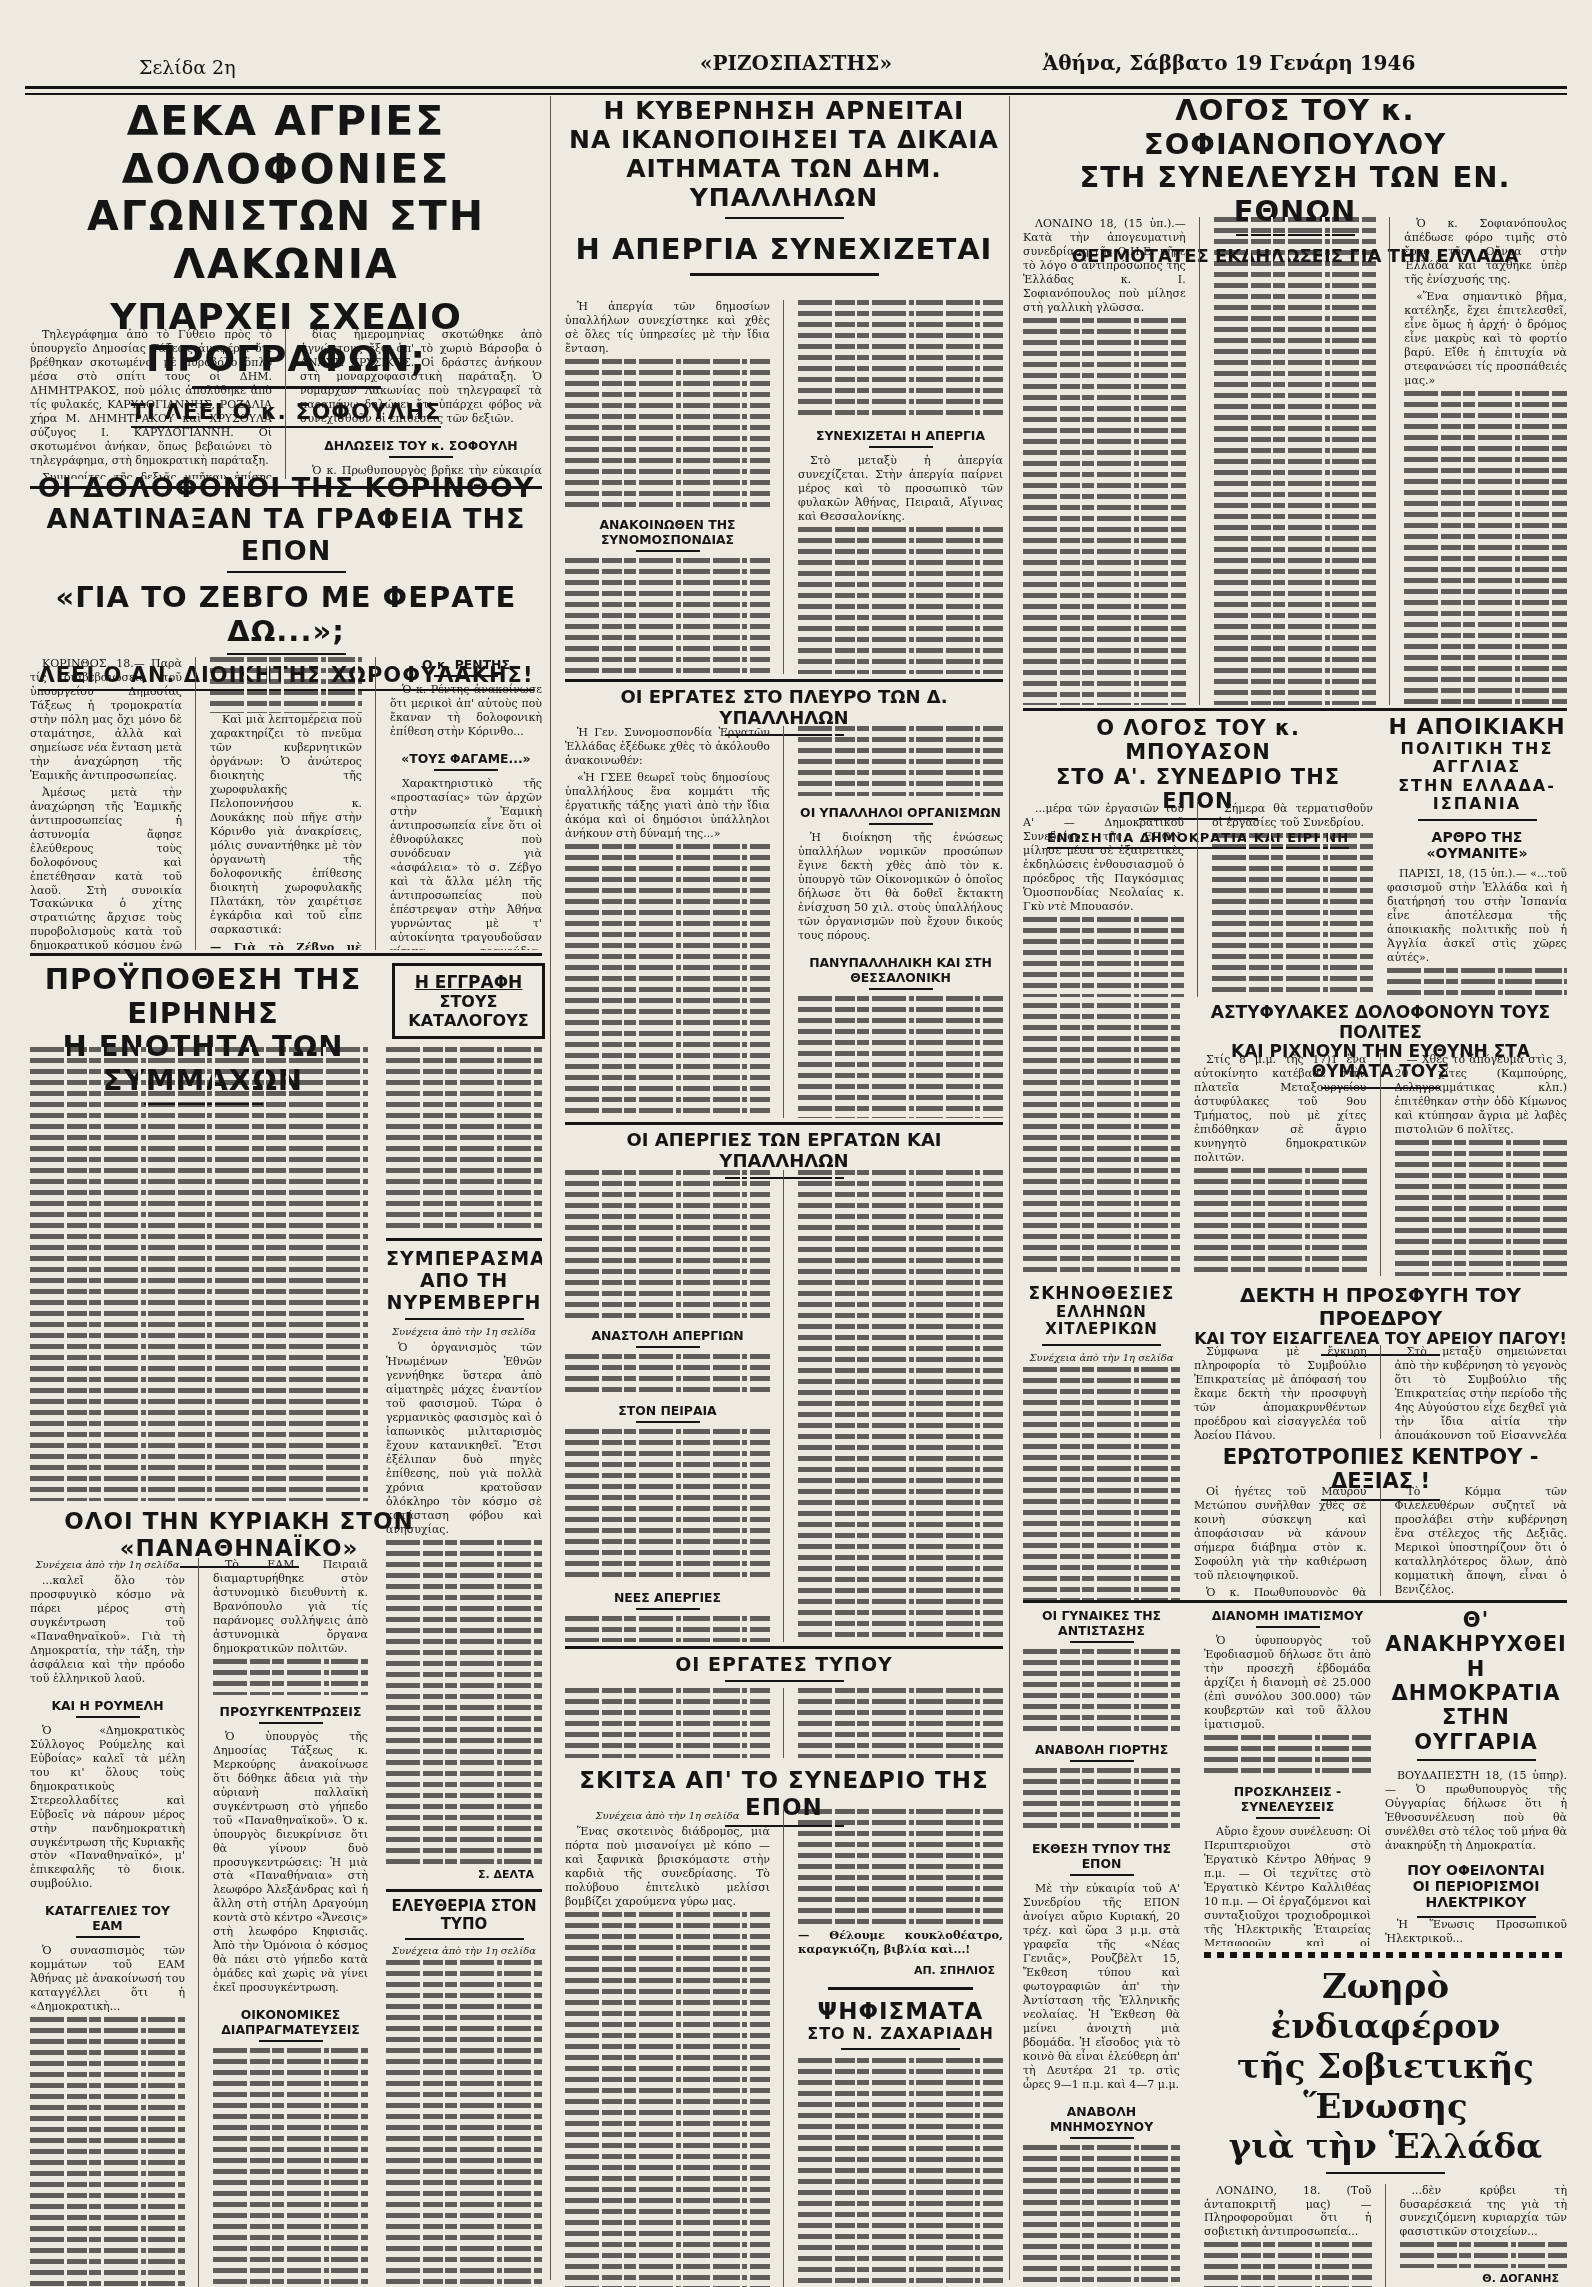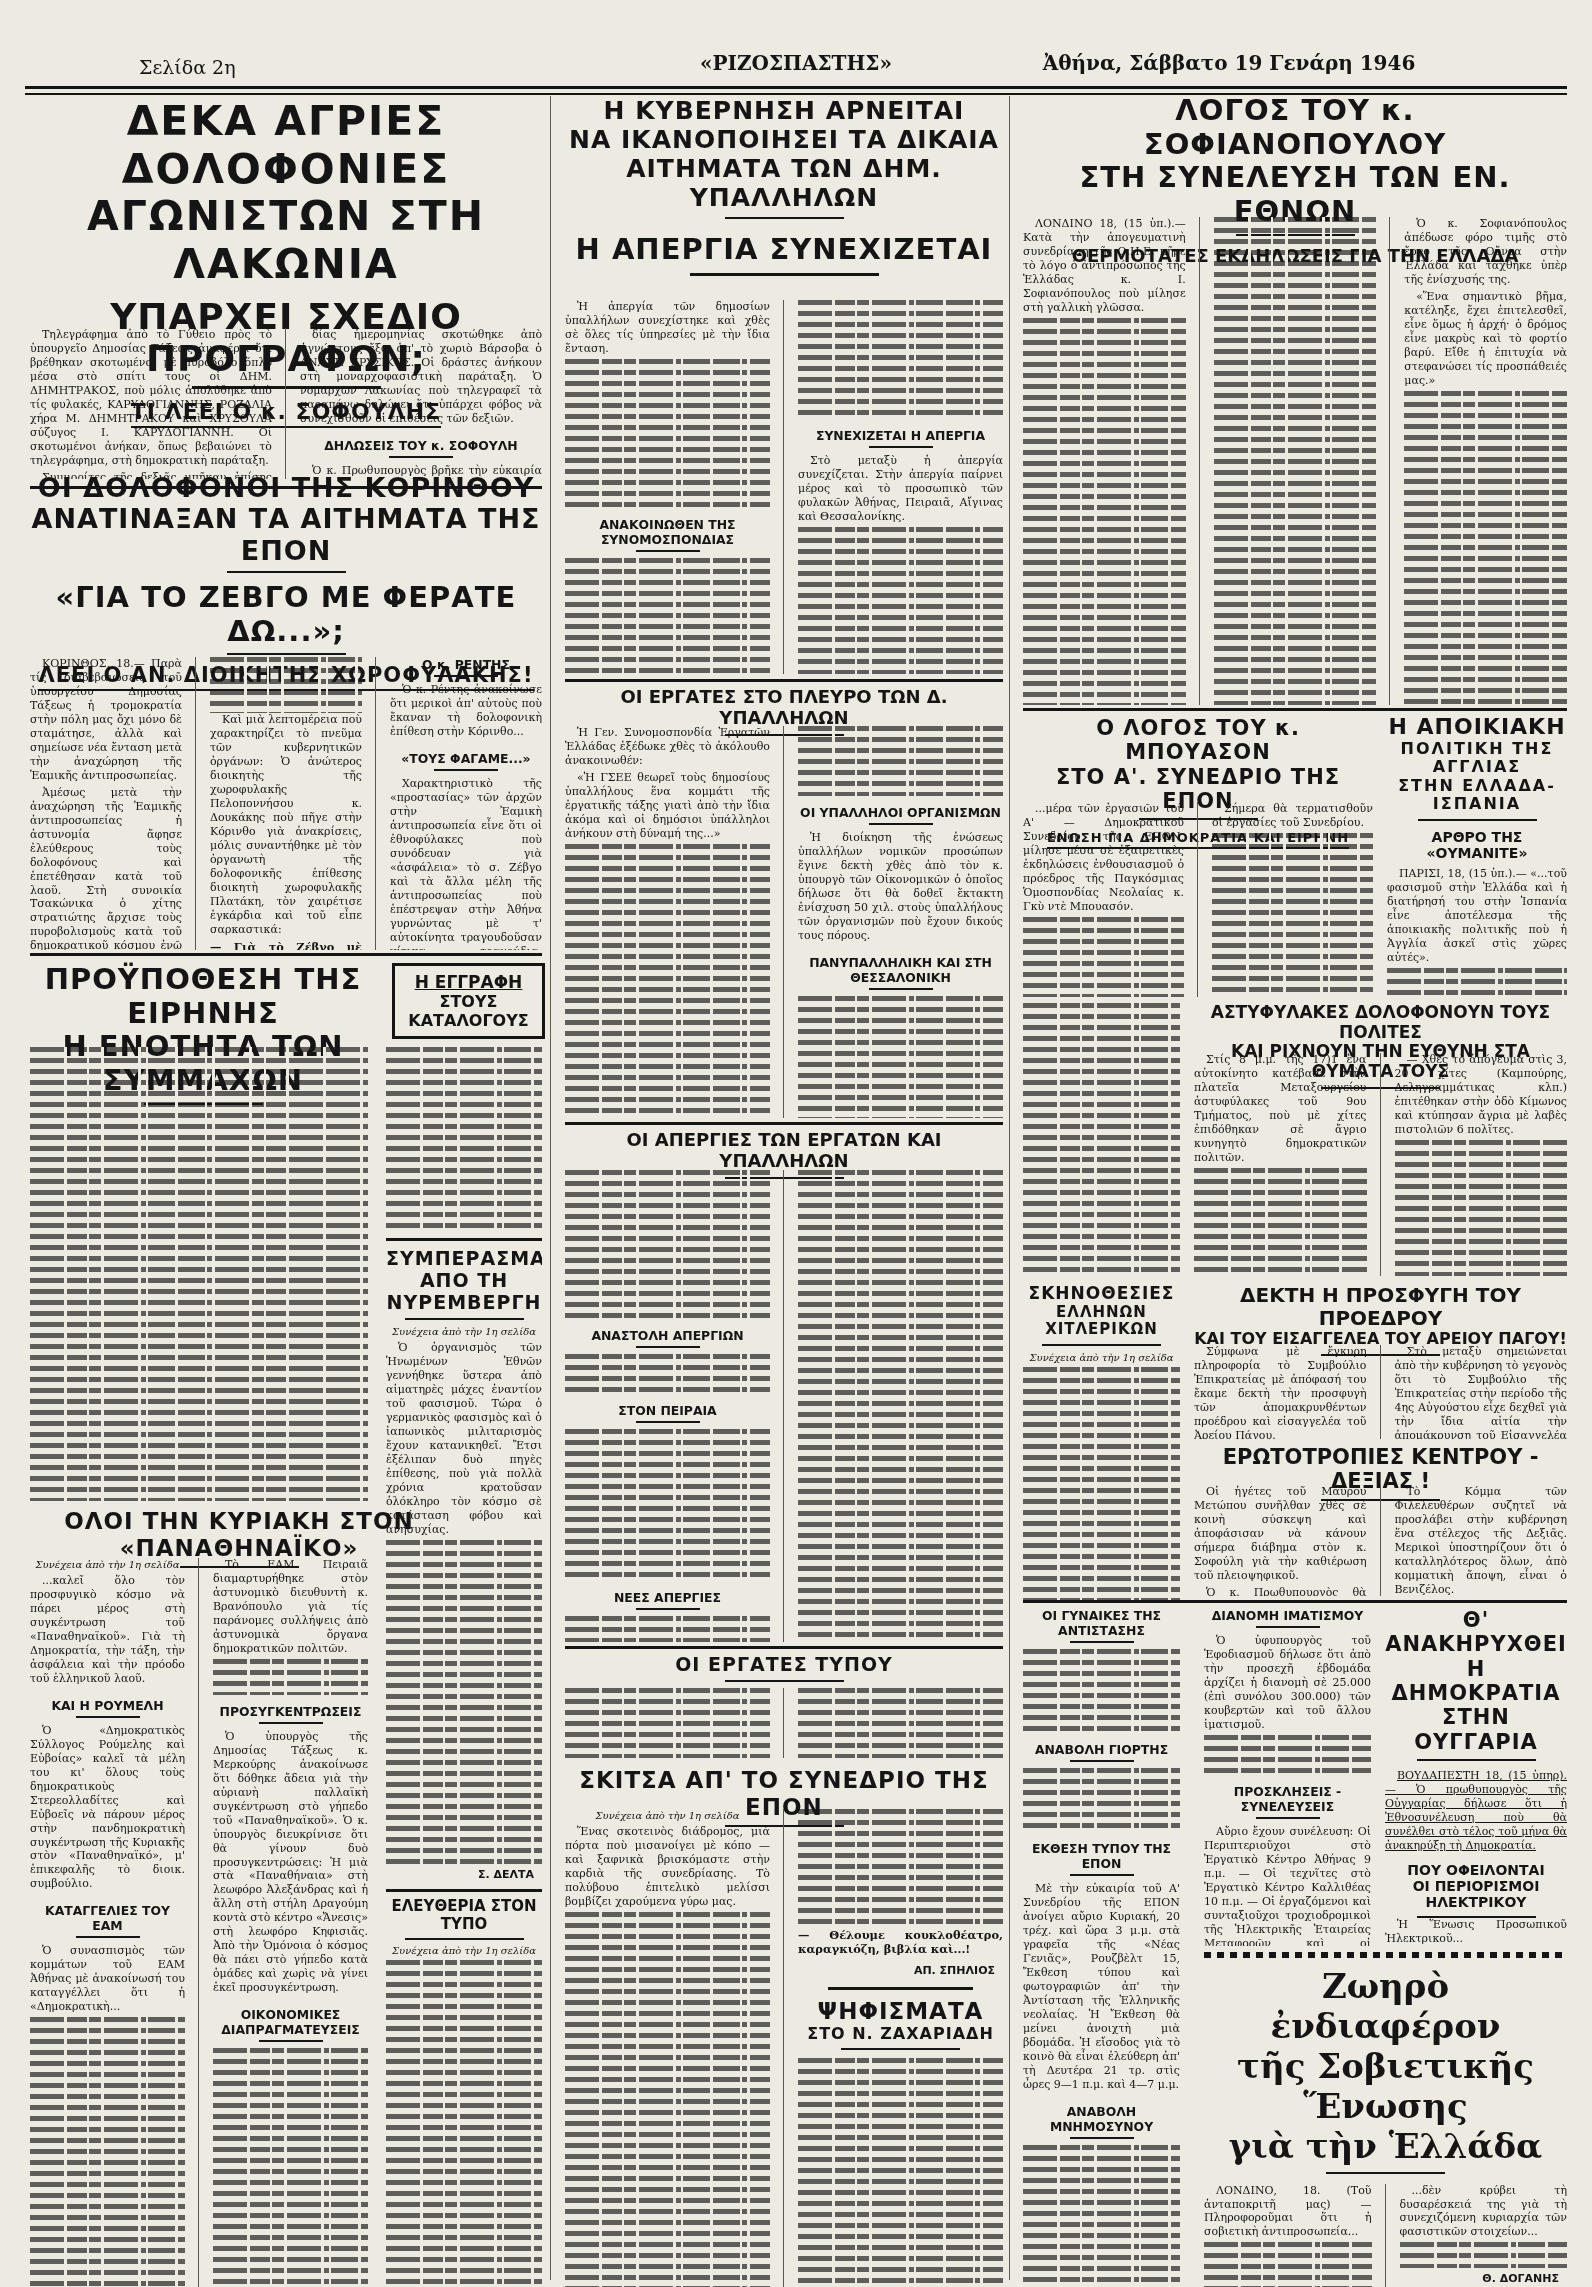--- a/index.html
+++ b/index.html
@@ -68,21 +68,21 @@
       <p class="bp">δίας ἡμερομηνίας σκοτώθηκε ἀπὸ ἀγνώστους ἔξω ἀπ' τὸ χωριὸ Βάρσοβα ὁ ΑΝΑΣΤ. ΧΡΥΣΙΚΟΣ. Οἱ δράστες ἀνήκουν στὴ μοναρχοφασιστικὴ παράταξη. Ὁ νομαρχῶν Λακωνίας ποὺ τηλεγραφεῖ τὰ παραπάνω δηλώνει ὅτι ὑπάρχει φόβος νὰ συνεχισθοῦν οἱ ἐπιθέσεις τῶν δεξιῶν.</p>
       <div class="sub">ΔΗΛΩΣΕΙΣ ΤΟΥ κ. ΣΟΦΟΥΛΗ</div>
       <p class="bp">Ὁ κ. Πρωθυπουργὸς βρῆκε τὴν εὐκαιρία γιὰ νὰ δηλώσει ὅτι «εὐθὺς μετὰ τὴν ἐπίλυσιν τοῦ οἰκονομικοῦ ζητήματος ἡ Κυβέρνησις θὰ προχωρήση εἰς τὴν ἐφαρμογὴν τοῦ δευτέρου σκοποῦ της, δηλαδὴ τῆς ἀποκαταστάσεως τῆς τάξεως».</p>
     </div>
   </div>
 
   <div class="abs hr3" style="left:30px;top:486px;width:512px;"></div>
 
   <div class="abs" style="left:30px;top:472px;width:512px;">
     <div class="hx" style="font-size:27px;">ΟΙ ΔΟΛΟΦΟΝΟΙ ΤΗΣ ΚΟΡΙΝΘΟΥ</div>
-    <div class="hx bar2" style="font-size:27px;">ΑΝΑΤΙΝΑΞΑΝ ΤΑ ΑΙΤΗΜΑΤΑ ΤΗΣ ΕΠΟΝ</div>
+    <div class="hx bar2" style="font-size:27px;">ΑΝΑΤΙΝΑΞΑΝ ΤΑ ΓΡΑΦΕΙΑ ΤΗΣ ΕΠΟΝ</div>
     <div class="hx bar2" style="font-size:29px;margin-top:8px;">«ΓΙΑ ΤΟ ΖΕΒΓΟ ΜΕ ΦΕΡΑΤΕ ΔΩ...»;</div>
     <div class="kickwrap" style="margin-top:8px;"><span class="kick" style="font-size:21px;">ΛΕΕΙ Ο ΑΝ. ΔΙΟΙΚΗΤΗΣ ΧΩΡΟΦΥΛΑΚΗΣ!</span></div>
   </div>
 
   <div class="abs colwrap" style="left:30px;top:657px;width:512px;height:293px;">
     <div class="col">
       <p class="bp">ΚΟΡΙΝΘΟΣ, 18.— Παρὰ τίς διαβεβαιώσεις τοῦ ὑπουργείου Δημοσίας Τάξεως ἡ τρομοκρατία στὴν πόλη μας ὄχι μόνο δὲ σταμάτησε, ἀλλὰ καὶ σημείωσε νέα ἔνταση μετὰ τὴν ἀναχώρηση τῆς Ἐαμικῆς ἀντιπροσωπείας.</p>
       <p class="bp">Ἀμέσως μετὰ τὴν ἀναχώρηση τῆς Ἐαμικῆς ἀντιπροσωπείας ἡ ἀστυνομία ἄφησε ἐλεύθερους τοὺς δολοφόνους καὶ ἐπετέθησαν κατὰ τοῦ λαοῦ. Στὴ συνοικία Τσακώνικα ὁ χίτης στρατιώτης ἄρχισε τοὺς πυροβολισμοὺς κατὰ τοῦ δημοκρατικοῦ κόσμου ἐνῶ ἄλλες ὁμάδες χιτῶν τοὺς ὑποδείκνυαν στοὺς χωροφύλακες.</p>
       <div class="gl grow"></div>
     </div>
@@ -362,21 +362,21 @@
     <p class="bp">Ὁ ὑφυπουργὸς τοῦ Ἐφοδιασμοῦ δήλωσε ὅτι ἀπὸ τὴν προσεχῆ ἑβδομάδα ἀρχίζει ἡ διανομὴ σὲ 25.000 (ἐπὶ συνόλου 300.000) τῶν κουβερτῶν καὶ τοῦ ἄλλου ἱματισμοῦ.</p>
     <div class="gl" style="height:40px;"></div>
     <div class="sub">ΠΡΟΣΚΛΗΣΕΙΣ - ΣΥΝΕΛΕΥΣΕΙΣ</div>
     <p class="bp">Αὔριο ἔχουν συνέλευση: Οἱ Περιπτεριοῦχοι στὸ Ἐργατικὸ Κέντρο Ἀθήνας 9 π.μ. — Οἱ τεχνῖτες στὸ Ἐργατικὸ Κέντρο Καλλιθέας 10 π.μ. — Οἱ ἐργαζόμενοι καὶ συνταξιοῦχοι τροχιοδρομικοὶ τῆς Ἠλεκτρικῆς Ἑταιρείας Μεταφορῶν καὶ οἱ συνταξιοῦχοι τῶν Σιδηροδρόμων Ἀττικῆς στὸ θέατρο «Ἀλίκης» 9 π.μ.</p>
   </div>
 
   <div class="abs stack" style="left:1385px;top:1608px;width:182px;height:338px;">
     <div class="hx" style="font-size:21px;">Θ' ΑΝΑΚΗΡΥΧΘΕΙ</div>
     <div class="hx" style="font-size:21px;">Η ΔΗΜΟΚΡΑΤΙΑ</div>
     <div class="hx bar2" style="font-size:21px;">ΣΤΗΝ ΟΥΓΓΑΡΙΑ</div>
-    <p class="bp" style="margin-top:8px;text-decoration:underline;">ΒΟΥΔΑΠΕΣΤΗ 18, (15 ὑπηρ).— Ὁ πρωθυπουργὸς τῆς Οὑγγαρίας δήλωσε ὅτι ἡ Ἐθνοσυνέλευση ποὺ θὰ συνέλθει στὸ τέλος τοῦ μήνα θὰ ἀνακηρύξη τὴ Δημοκρατία.</p>
+    <p class="bp" style="margin-top:8px;">ΒΟΥΔΑΠΕΣΤΗ 18, (15 ὑπηρ).— Ὁ πρωθυπουργὸς τῆς Οὑγγαρίας δήλωσε ὅτι ἡ Ἐθνοσυνέλευση ποὺ θὰ συνέλθει στὸ τέλος τοῦ μήνα θὰ ἀνακηρύξη τὴ Δημοκρατία.</p>
     <div class="hx" style="font-size:14px;margin-top:6px;letter-spacing:0;">ΠΟΥ ΟΦΕΙΛΟΝΤΑΙ</div>
     <div class="hx bar2" style="font-size:14px;letter-spacing:0;">ΟΙ ΠΕΡΙΟΡΙΣΜΟΙ ΗΛΕΚΤΡΙΚΟΥ</div>
     <p class="bp">Ἡ Ἕνωσις Προσωπικοῦ Ἠλεκτρικοῦ...</p>
     <div class="gl grow"></div>
   </div>
 
   <div class="abs zig" style="left:1204px;top:1952px;width:363px;"></div>
 
   <div class="abs stack" style="left:1204px;top:1966px;width:363px;height:321px;">
     <div class="hserif" style="font-size:34px;">Ζωηρὸ ἐνδιαφέρον</div>

